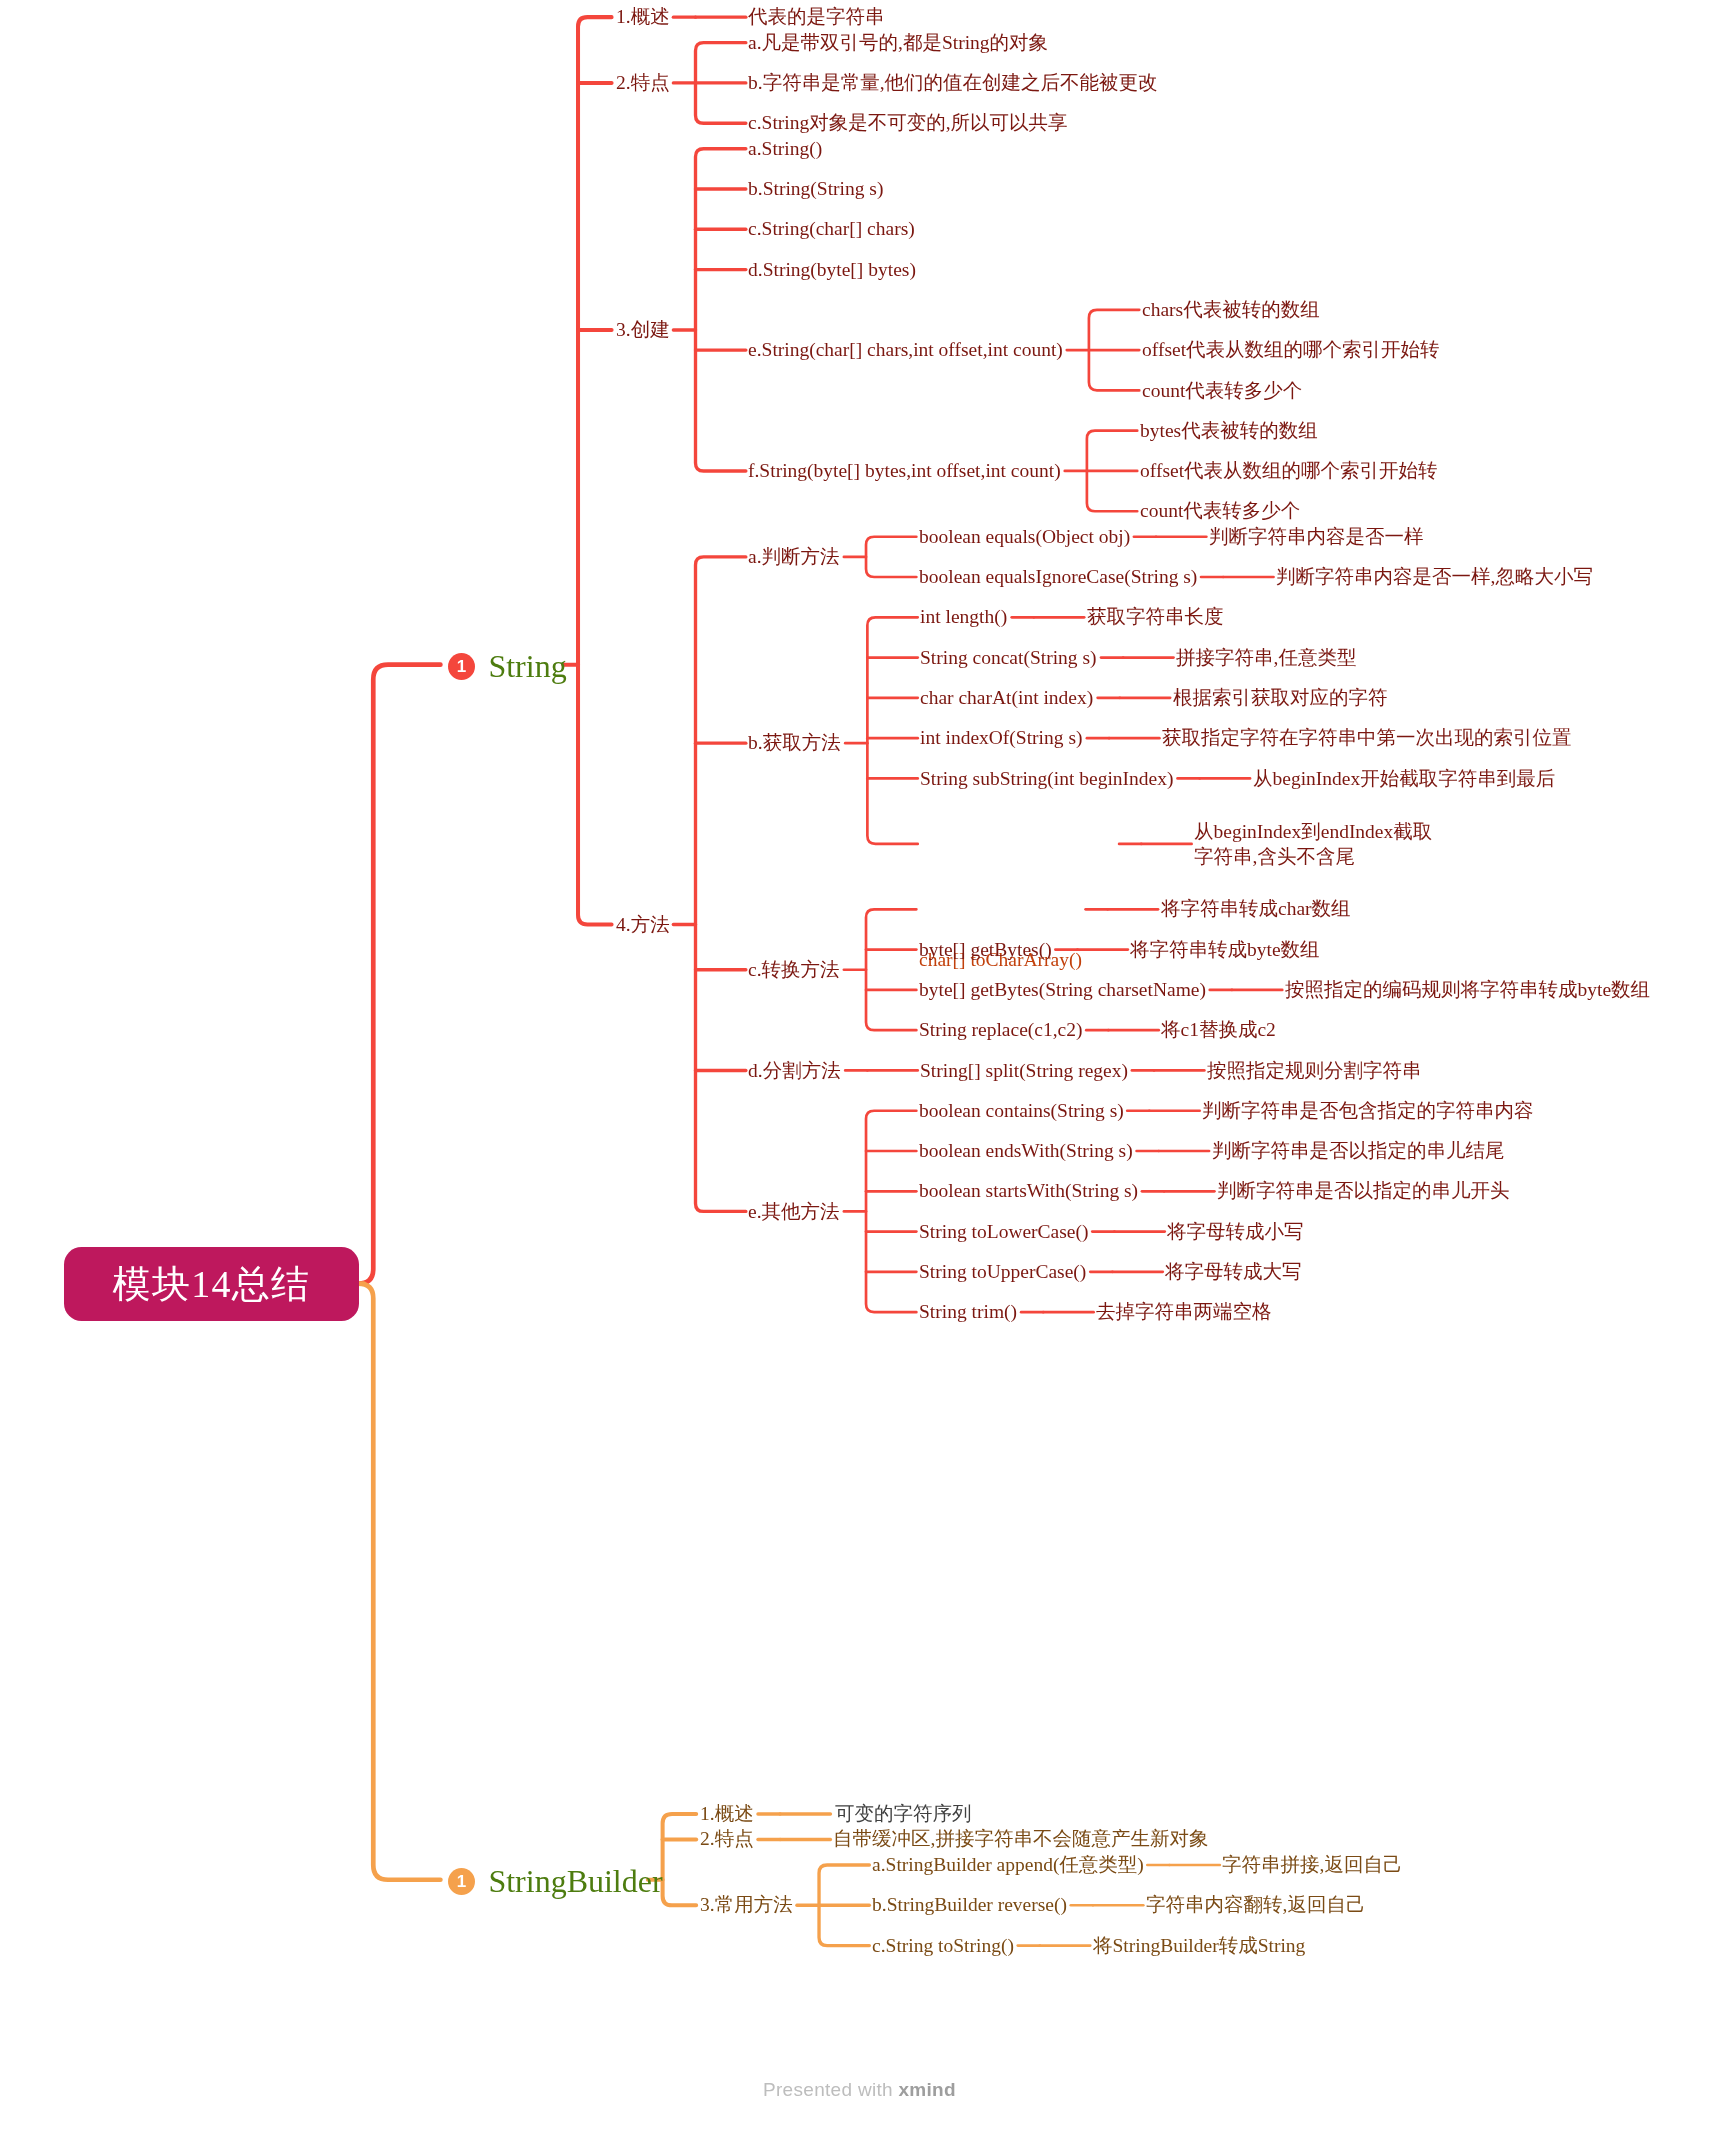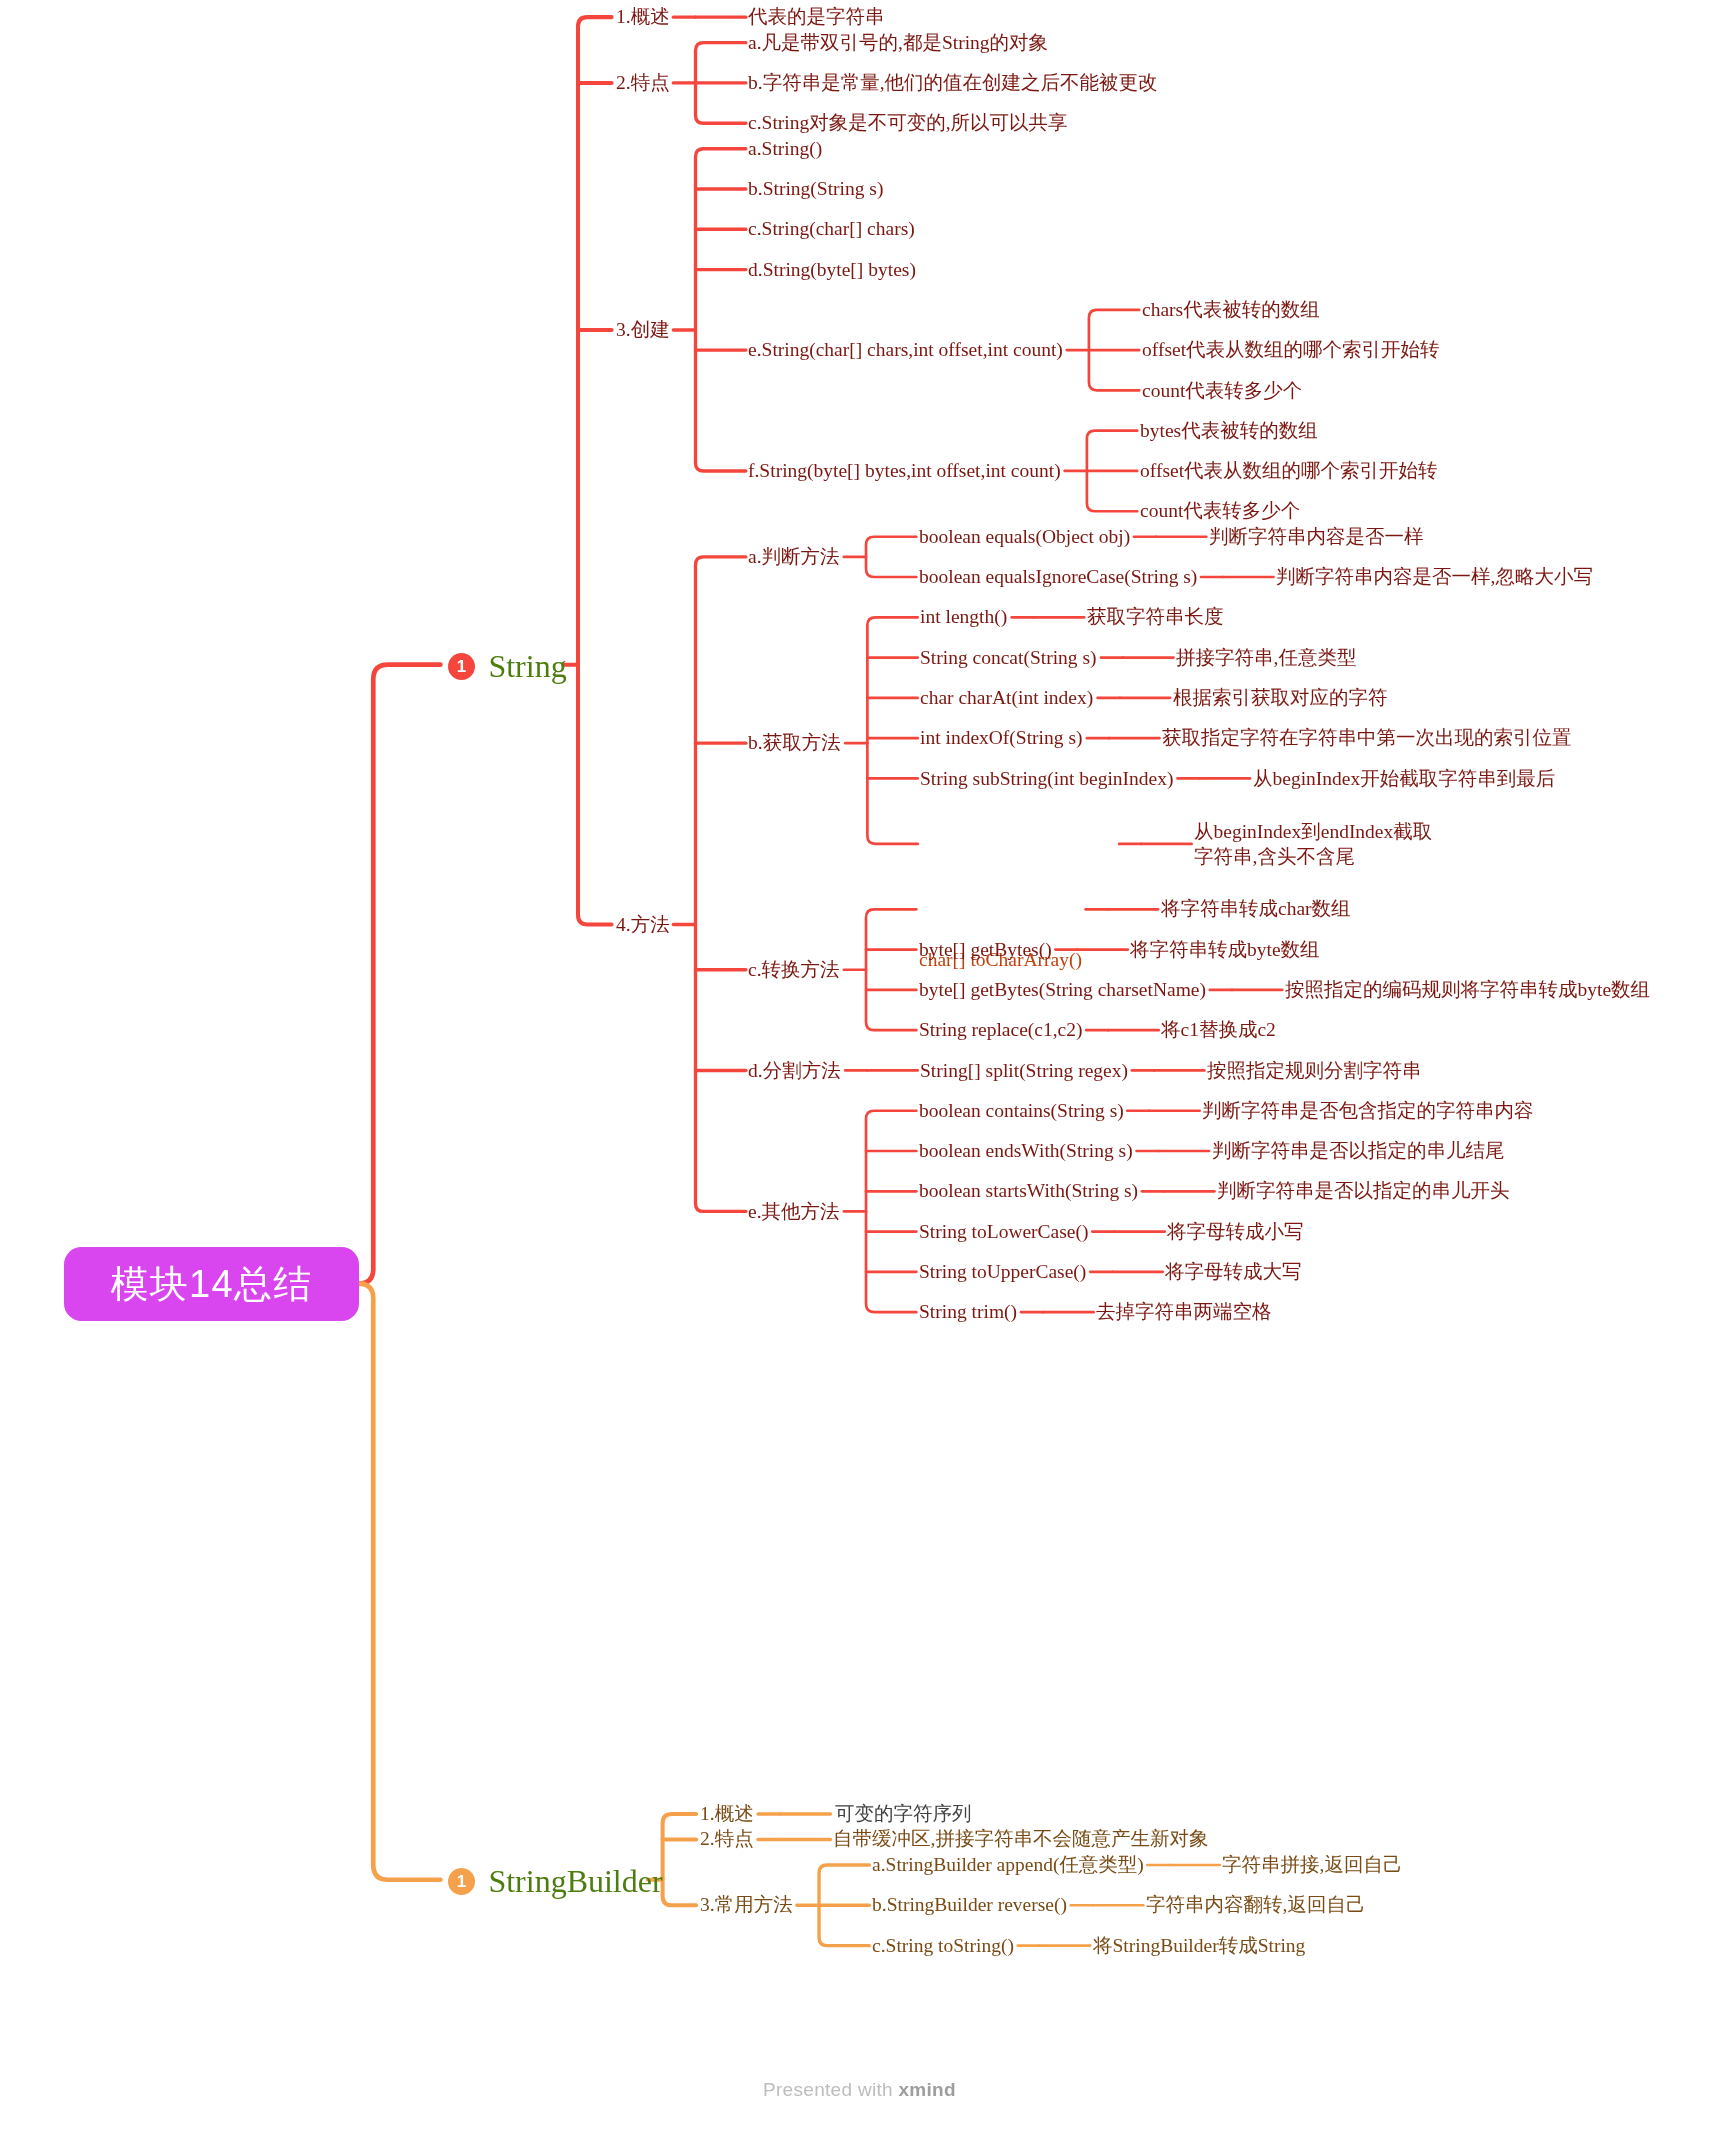--- a/index.html
+++ b/index.html
@@ -8,24 +8,24 @@
     font-family:"Liberation Serif","DejaVu Serif",serif;
     -webkit-font-smoothing:antialiased;
   }
   #canvas{position:absolute;left:0;top:0;width:1724px;height:2151px;}
   #links{position:absolute;left:0;top:0;width:1724px;height:2151px;pointer-events:none;}
 
   .node{position:absolute;box-sizing:border-box;}
 
   
   .root{
-    background:#d946ef;border-radius:17.5px;
+    background:#be185d;border-radius:17.5px;
     display:flex;align-items:center;justify-content:center;
     color:#ffffff;font-size:38px;letter-spacing:1.3px;
-    font-family:Liberation Sans, sans-serif;
+    font-family:Liberation Serif, serif;
   }
 
   
   .branch{display:flex;align-items:center;gap:13.4px;white-space:nowrap;}
   .badge{
     width:27px;height:27px;border-radius:50%;
     background:#F4463C;color:#fff;
     display:flex;align-items:center;justify-content:center;
     font-size:17px;font-weight:bold;line-height:1;
     font-family:"Liberation Sans","DejaVu Sans",sans-serif;

